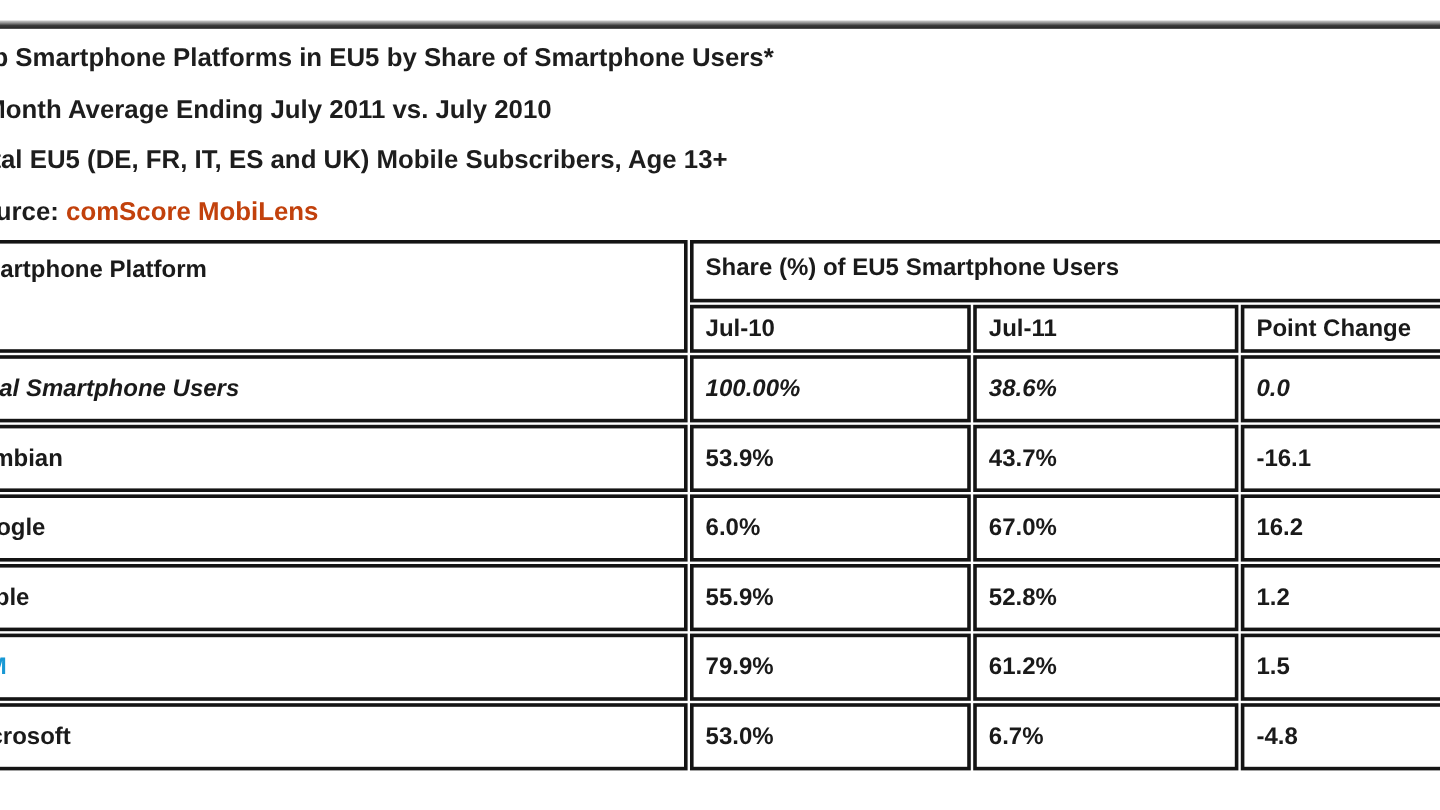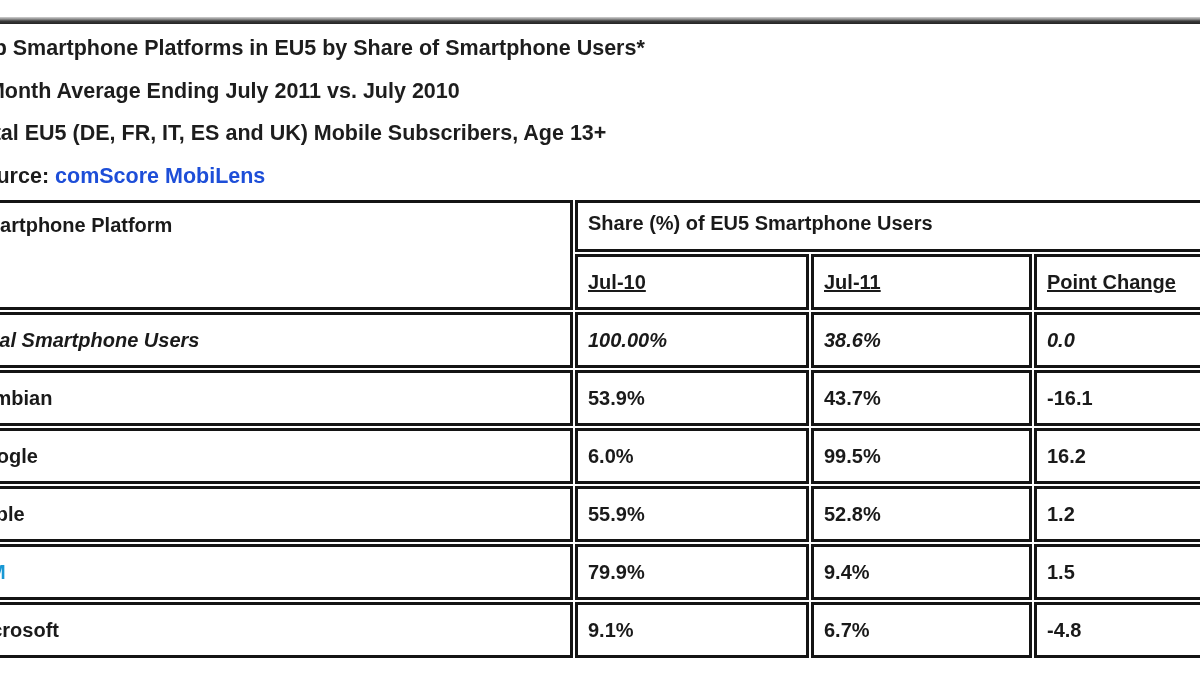--- a/index.html
+++ b/index.html
@@ -28,21 +28,21 @@
     left: -31px;
     top: 27px;
     width: 1500px;
     font-weight: bold;
     font-size: 21.5px;
     line-height: 42.5px;
     color: #1d1d1d;
     white-space: nowrap;
   }
   .src-link {
-    color: #1d4ed8;
+    color: #c2410c;
     text-decoration: none;
     cursor: pointer;
     margin-left: 6px;
   }
 
   
   .data-table {
     position: absolute;
     left: -46px;
     top: 198px;
@@ -58,21 +58,21 @@
     border: 3px solid #141414;
     background: #ffffff;
     font-weight: bold;
     text-align: left;
     white-space: nowrap;
     overflow: hidden;
     padding: 0 10px;
   }
   th.plat-h   { vertical-align: top; padding-top: 11px; }
   th.group-h  { vertical-align: top; padding-top: 9px; height: 52px; }
-  th.sub-h    { vertical-align: middle; height: 56px; text-decoration: underline; }
+  th.sub-h    { vertical-align: middle; height: 40px; }
   .data-table td { vertical-align: middle; height: 56px; }
   tr.total-row td { font-style: italic; }
   .row-link { color: #1898d4; text-decoration: none; cursor: pointer; }
 </style>
 </head>
 <body>
 
 <div class="canvas">
 
   <div class="top-rule"></div>
@@ -110,37 +110,37 @@
       </tr>
       <tr>
         <td>Symbian</td>
         <td>53.9%</td>
         <td>43.7%</td>
         <td>-16.1</td>
       </tr>
       <tr>
         <td>Google</td>
         <td>6.0%</td>
-        <td>99.5%</td>
+        <td>67.0%</td>
         <td>16.2</td>
       </tr>
       <tr>
         <td>Apple</td>
         <td>55.9%</td>
         <td>52.8%</td>
         <td>1.2</td>
       </tr>
       <tr>
         <td><a class="row-link">RIM</a></td>
         <td>79.9%</td>
-        <td>9.4%</td>
+        <td>61.2%</td>
         <td>1.5</td>
       </tr>
       <tr>
         <td>Microsoft</td>
-        <td>9.1%</td>
+        <td>53.0%</td>
         <td>6.7%</td>
         <td>-4.8</td>
       </tr>
     </tbody>
   </table>
 
 </div>
 
 </body></html>

